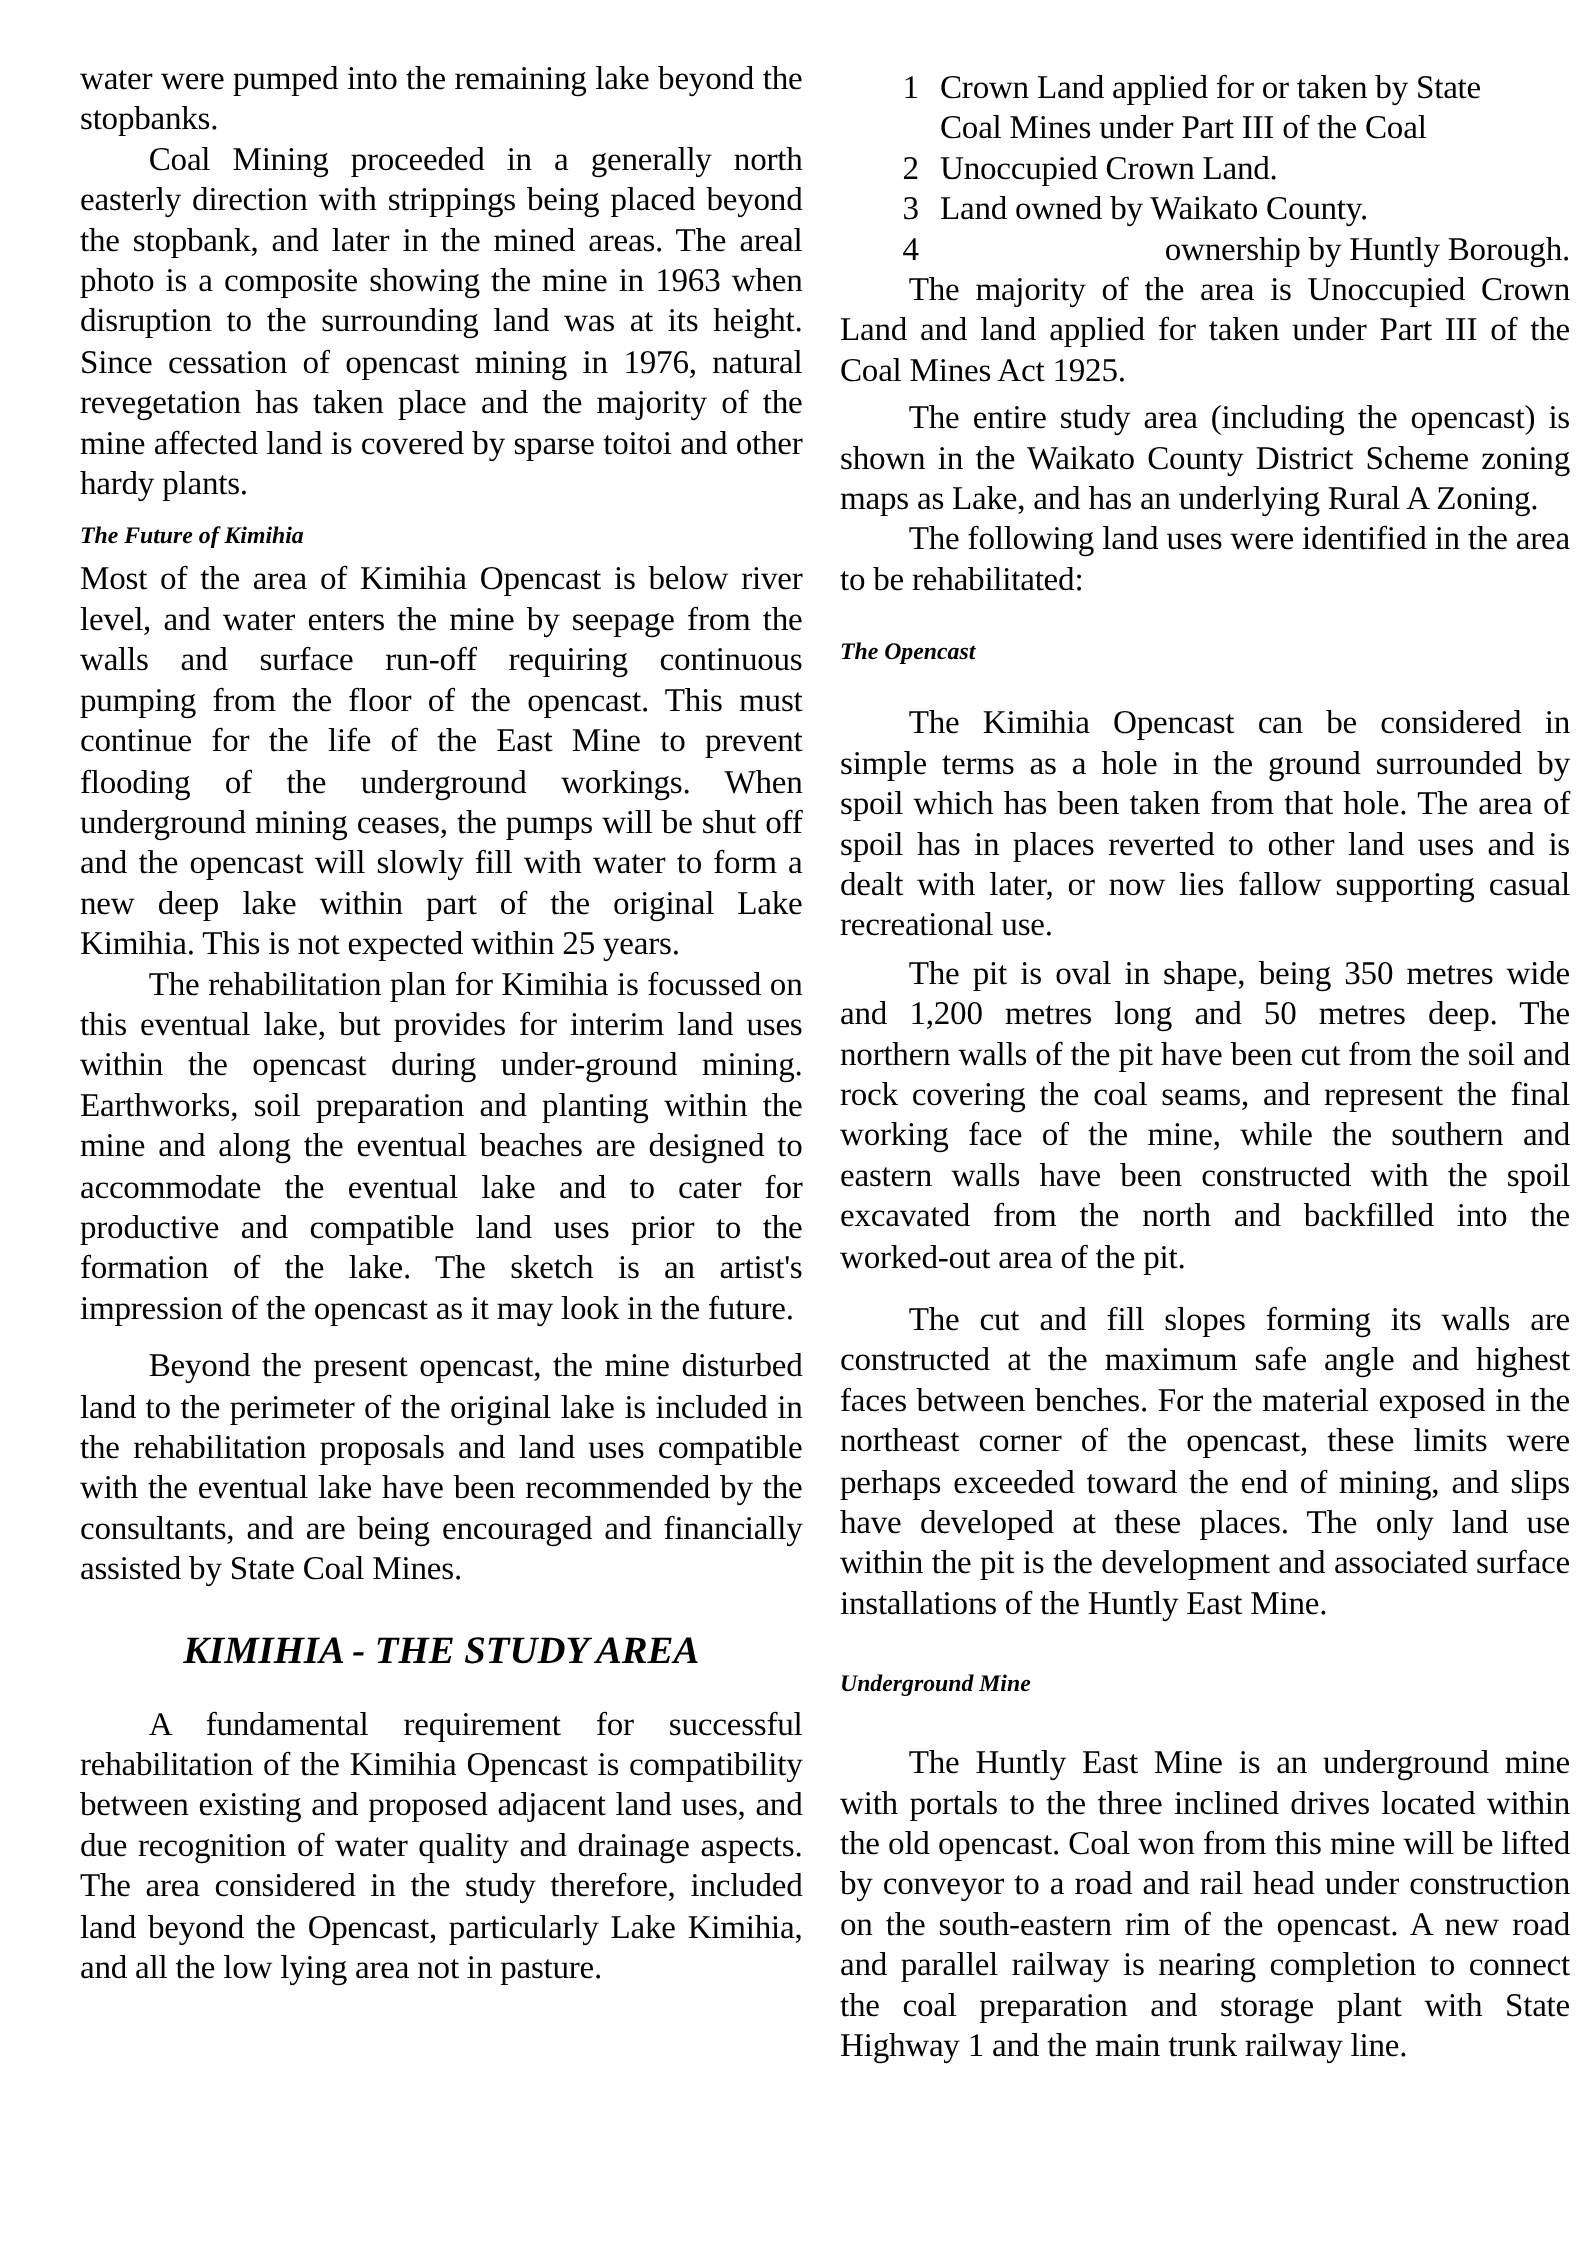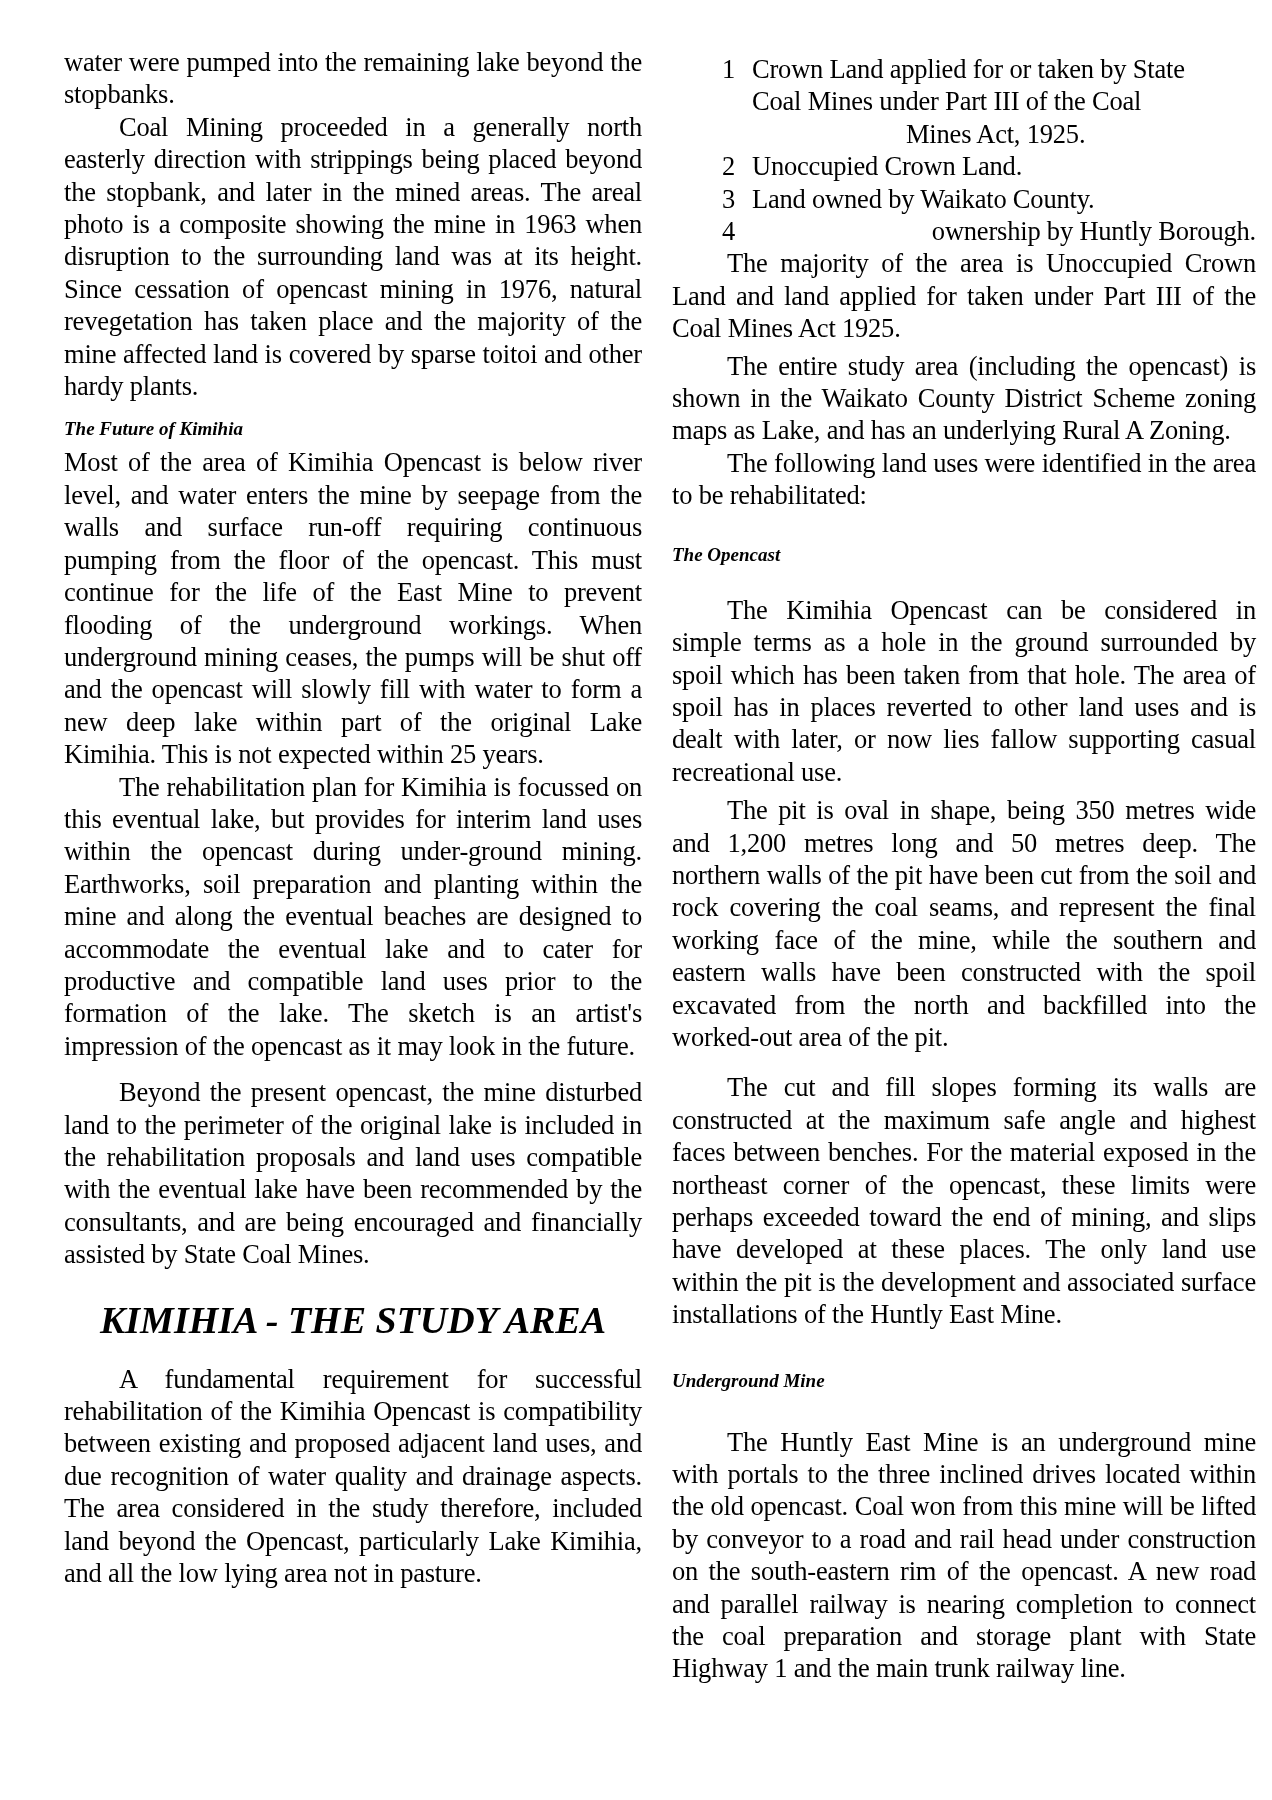--- a/index.html
+++ b/index.html
@@ -37,21 +37,21 @@
 
   .subhead {
     margin: 10px 0 0 0;
     font-size: 19px;
     line-height: 34px;
     font-weight: bold;
     font-style: italic;
   }
   .center-head {
     margin: 32px 0 26px 0;
-    font-size: 38px;
+    font-size: 31px;
     line-height: 34px;
     font-weight: bold;
     font-style: italic;
     text-align: center;
   }
 
   .gap-top { margin-top: 14px; }
 
   
   .land-list {
@@ -98,21 +98,20 @@
   </div>
 
   <div class="col col-right">
 
     <div class="land-list">
       <div class="land-item">
         <span class="land-num">1</span>
         <span class="land-lines">
           <span class="land-line" style="display:block">Crown Land applied for or taken by State</span>
           <span class="land-line" style="display:block">Coal Mines under Part III of the Coal</span>
-          <span class="land-line land-line-deep" style="display:block">Mines Act, 1925.</span>
         </span>
       </div>
       <div class="land-item">
         <span class="land-num">2</span>
         <span class="land-lines">
           <span class="land-line" style="display:block">Unoccupied Crown Land.</span>
         </span>
       </div>
       <div class="land-item">
         <span class="land-num">3</span>

